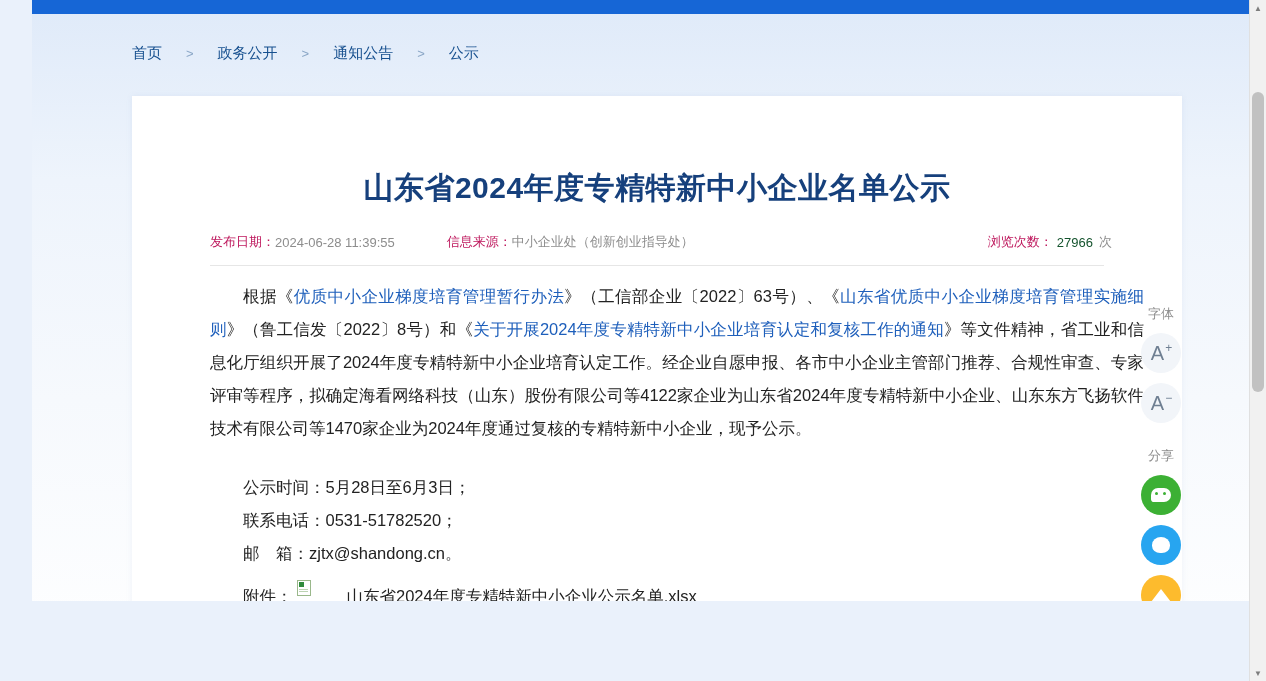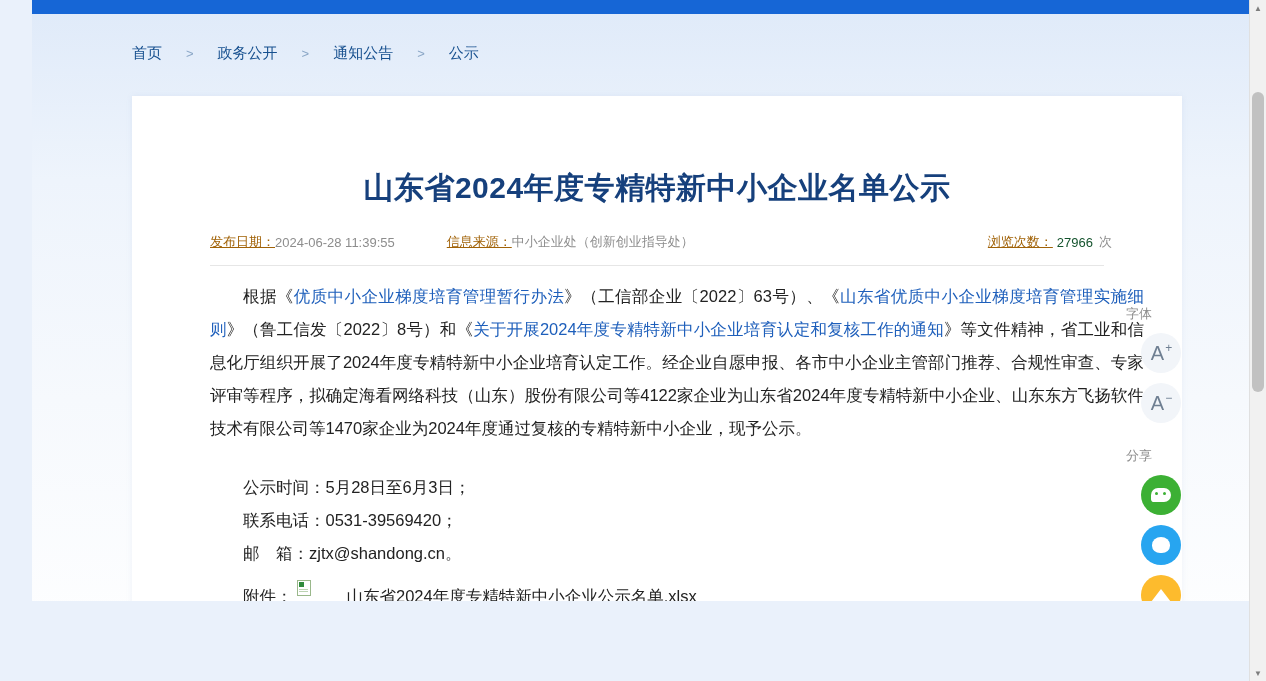--- a/index.html
+++ b/index.html
@@ -69,21 +69,21 @@
   }
   .meta {
     display: flex;
     align-items: center;
     font-size: 13px;
     color: #8d8d8d;
     padding: 26px 70px 0 78px;
     gap: 0;
   }
   .meta .m-item { white-space: nowrap; }
-  .meta .m-label { color: #a16207; text-decoration: underline; }
+  .meta .m-label { color: #be185d; }
   .meta .m-val { color: #8d8d8d; }
   .meta .gap1 { width: 52px; }
   .meta .spacer { flex: 1; }
   .meta .views-num { color: #14532d; padding: 0 6px 0 4px; }
   .divider {
     margin: 14px 78px 0 78px;
     border-top: 1px solid #e6e6e6;
   }
   .body-text {
     padding: 14px 38px 0 78px;
@@ -136,20 +136,21 @@
     width: 9px; height: 1px;
     background: #bcd3b2;
     box-shadow: 0 2px 0 #bcd3b2;
   }
   
   .rail {
     position: absolute;
     right: 86px;
     top: 305px;
     width: 70px;
+    text-align: center;
   }
   .rail-label {
     font-size: 13px;
     color: #8d8d8d;
     margin-bottom: 10px;
   }
   .rail-btn {
     width: 40px;
     height: 40px;
     border-radius: 50%;
@@ -261,21 +262,21 @@
       <span class="m-item views-num">27966</span>
       <span class="m-item m-val">次</span>
     </div>
 
     <div class="divider"></div>
 
     <div class="body-text">
       <p><span>根据《</span><a class="blue" href="#">优质中小企业梯度培育管理暂行办法</a><span>》（工信部企业〔2022〕63号）、《</span><a class="blue" href="#">山东省优质中小企业梯度培育管理实施细则</a><span>》（鲁工信发〔2022〕8号）和《</span><a class="blue" href="#">关于开展2024年度专精特新中小企业培育认定和复核工作的通知</a><span>》等文件精神，省工业和信息化厅组织开展了2024年度专精特新中小企业培育认定工作。经企业自愿申报、各市中小企业主管部门推荐、合规性审查、专家评审等程序，拟确定海看网络科技（山东）股份有限公司等4122家企业为山东省2024年度专精特新中小企业、山东东方飞扬软件技术有限公司等1470家企业为2024年度通过复核的专精特新中小企业，现予公示。</span></p>
       <div class="spacer-line"></div>
       <p class="info-line">公示时间：5月28日至6月3日；</p>
-      <p class="info-line">联系电话：0531-39569420；</p>
+      <p class="info-line">联系电话：0531-51782520；</p>
       <p class="info-line">邮　箱：zjtx@shandong.cn。</p>
     </div>
 
     <div class="attach">
       <span class="lbl">附件：</span>
       <span class="xls-icon"></span>
       <a href="#" style="color:#222;text-decoration:none;">山东省2024年度专精特新中小企业公示名单.xlsx</a>
     </div>
 
   </div>

